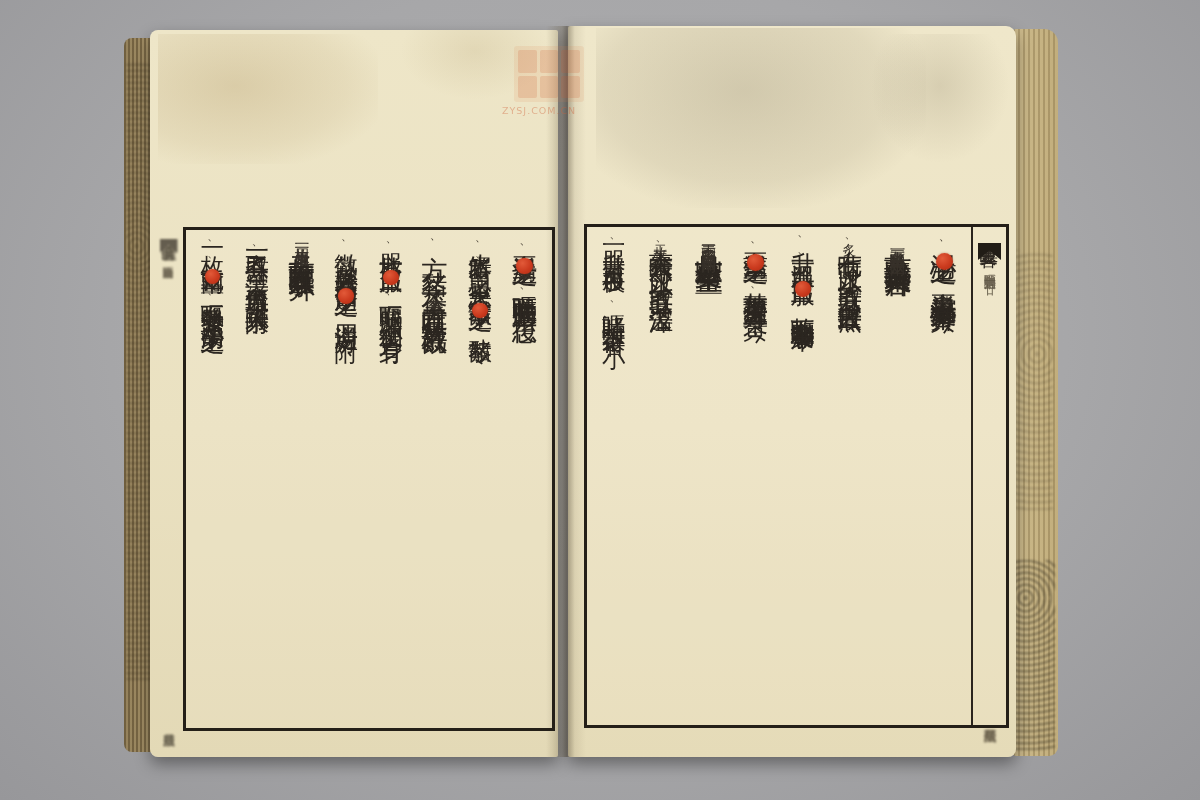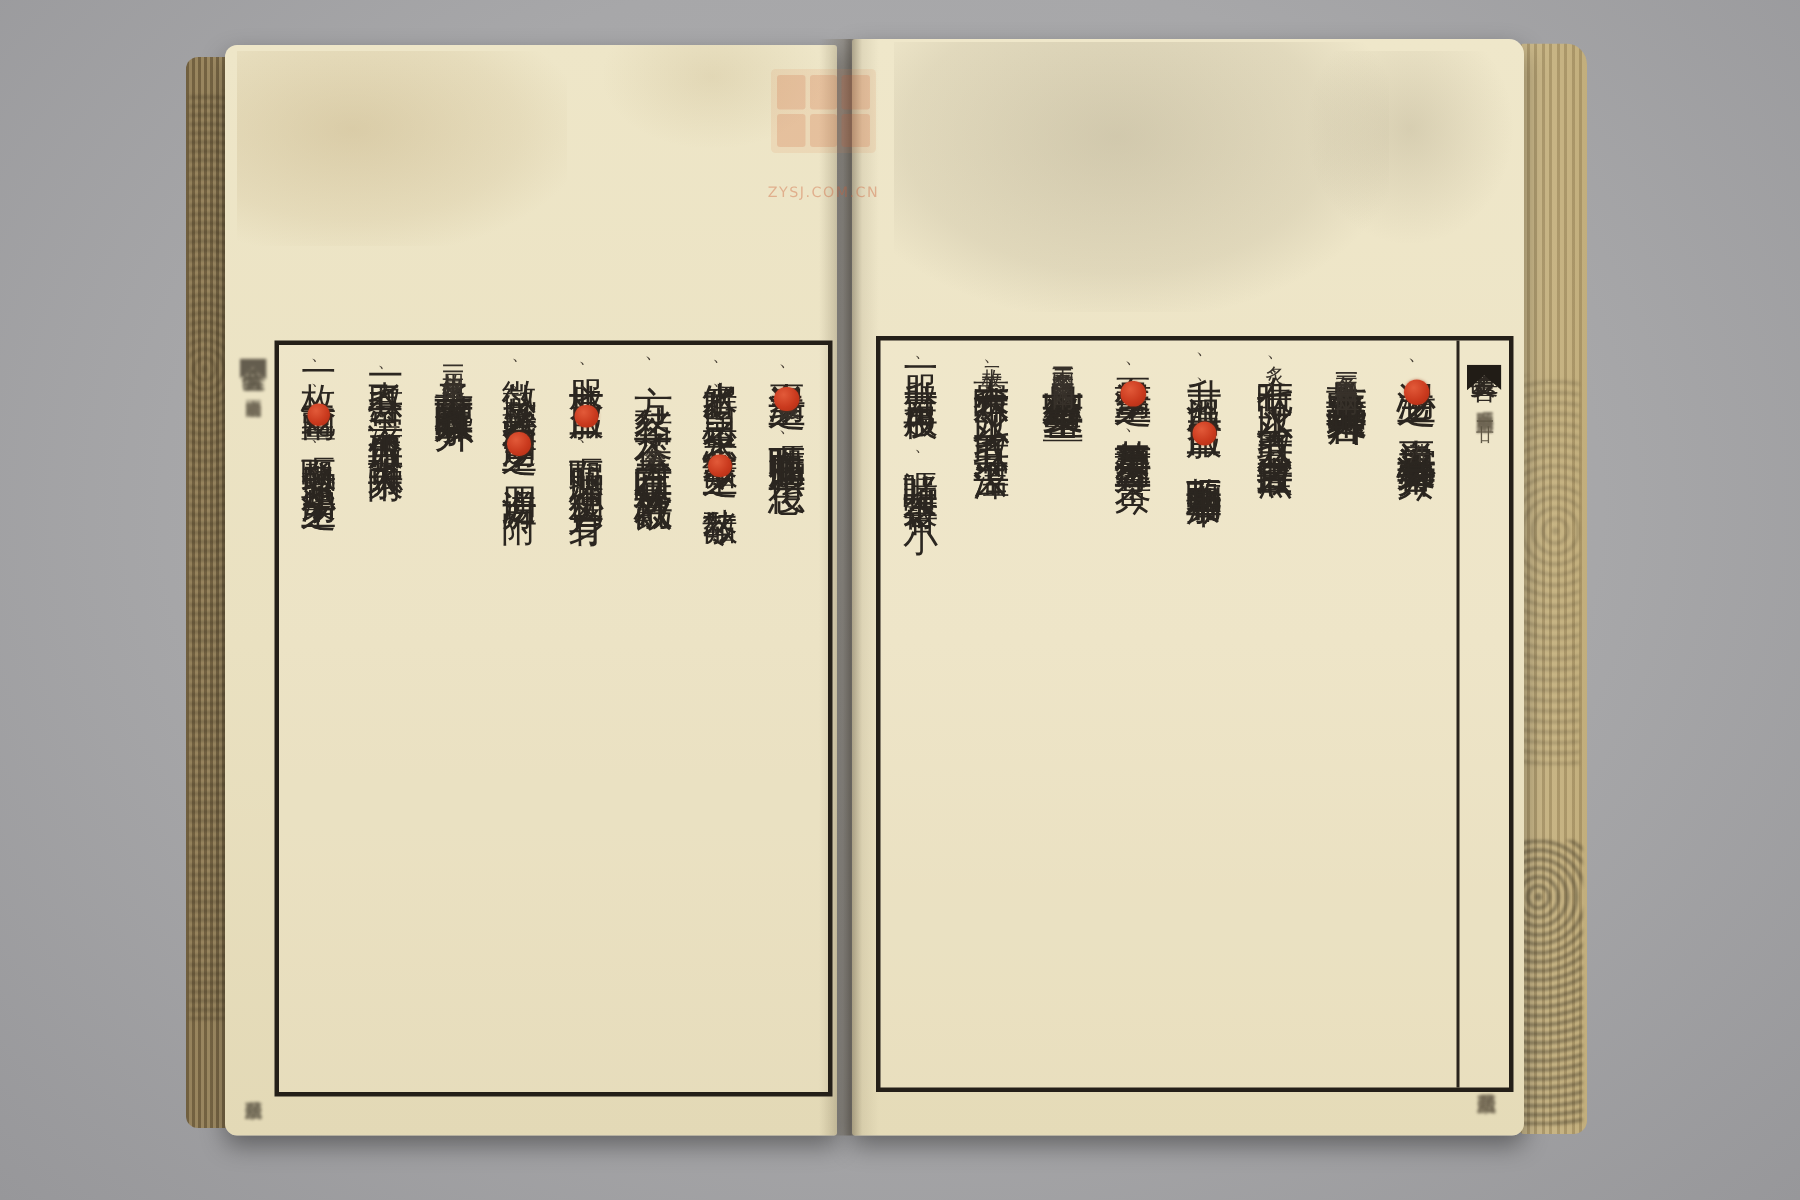--- a/index.html
+++ b/index.html
@@ -81,21 +81,21 @@
   .ms-section{font-size:10.5px; color:#5d5544;}
   .ms-owner{font-size:12px; color:#575040; margin-bottom:4px;}
   .ms-spacer{flex:1;}
   
   .watermark{position:absolute; left:502px; top:46px; width:94px; z-index:6;
       opacity:.42; filter:blur(.5px); pointer-events:none;}
   .seal{width:70px; height:56px; margin:0 auto; padding:4px; box-sizing:border-box;
       background:rgba(220,125,72,.30); border-radius:3px;
       display:grid; grid-template-columns:repeat(3,1fr); grid-auto-rows:1fr; gap:3px;}
   .seal-cell{background:rgba(205,92,50,.55); border-radius:2px;}
-  .wm-text{margin-top:21px; text-align:center; font-family:"DejaVu Sans","Liberation Sans",sans-serif;
+  .wm-text{margin-top:3px; text-align:left; font-family:"DejaVu Sans","Liberation Sans",sans-serif;
       font-size:9.5px; letter-spacing:1px; color:rgba(205,95,55,.95);}
 </style>
 </head>
 <body>
 
 <div class="scene">
 
   <div class="edge edge-left"></div>
   <div class="edge edge-right"></div>
   <div class="mottle mottle-a"></div>

